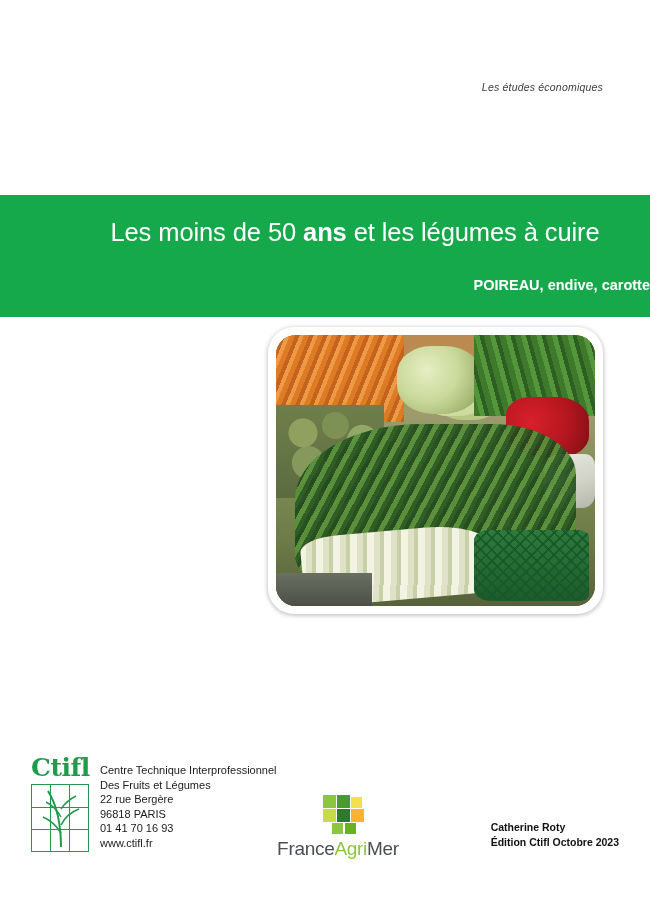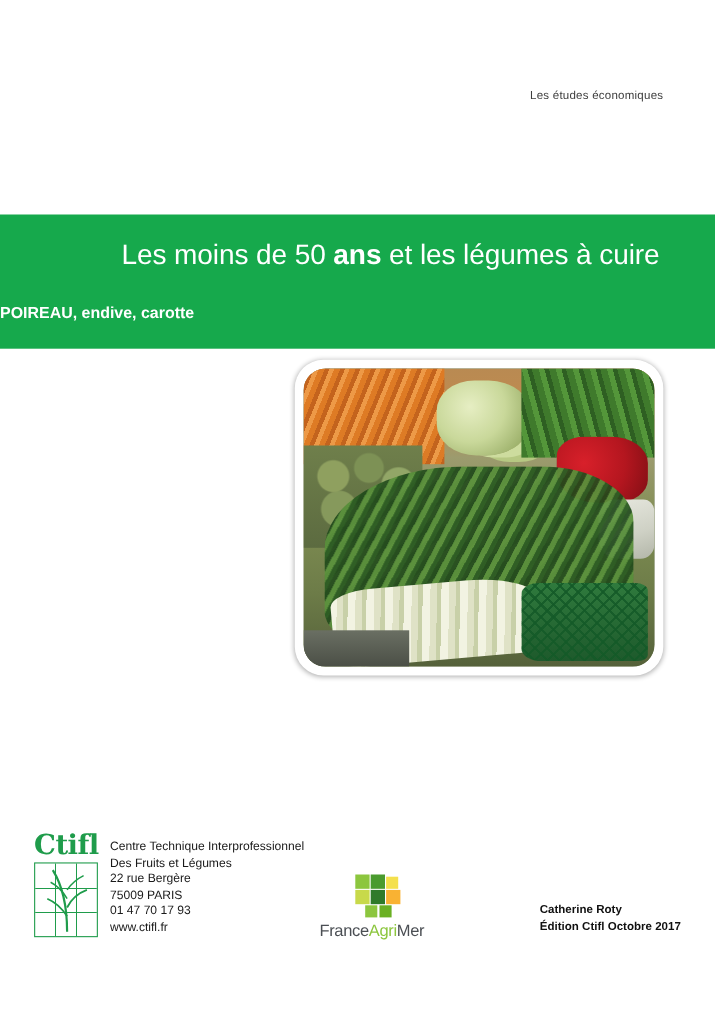--- a/index.html
+++ b/index.html
@@ -25,20 +25,21 @@
 
   
   .studies-label {
     position: absolute;
     right: 47px;
     top: 81px;
     font-size: 10.5px;
     color: #3d3d3d;
     letter-spacing: 0.2px;
     white-space: nowrap;
+    font-style: italic;
   }
 
   
   .banner {
     position: absolute;
     left: 0;
     top: 195px;
     width: 650px;
     height: 122px;
     background: #16a94c;
@@ -56,21 +57,21 @@
     padding-left: 30px;
   }
   .banner-title .light {
     font-weight: normal;
   }
   .banner-sub {
     position: absolute;
     left: 0;
     top: 82px;
     width: 650px;
-    text-align: left;
+    text-align: right;
     color: #ffffff;
     font-size: 14.5px;
     font-weight: bold;
   }
   .banner-sub .sub-light {
     font-weight: bold;
   }
 
   
   .photo-frame {
@@ -271,21 +272,21 @@
     position: absolute;
     width: 13px;
     height: 13px;
   }
   .fam-text {
     position: absolute;
     left: 0;
     top: 43px;
     width: 180px;
     text-align: center;
-    font-size: 15px;
+    font-size: 19px;
     color: #4b4f54;
     letter-spacing: -0.3px;
     white-space: nowrap;
   }
   .fam-text .a {
     color: #8cc63e;
   }
   .fam-text .m {
     color: #4b4f54;
   }
@@ -344,22 +345,22 @@
         <path d="M23 30 C19 23 14 18 8 15" stroke="#1f9c4b" stroke-width="1.4" fill="none"></path>
         <path d="M23 22 C27 16 32 12 38 9" stroke="#1f9c4b" stroke-width="1.4" fill="none"></path>
       </svg>
     </div>
   </div>
 
   <div class="ctifl-address">
     <div>Centre Technique Interprofessionnel</div>
     <div>Des Fruits et Légumes</div>
     <div>22 rue Bergère</div>
-    <div>75009 PARIS</div>
-    <div>01 47 70 17 93</div>
+    <div>96818 PARIS</div>
+    <div>01 41 70 16 93</div>
     <div>www.ctifl.fr</div>
   </div>
 
   <div class="fam-block">
     <div class="fam-squares">
       <div class="sq" style="left:0px;  top:0px;  background:#8cc63e;"></div>
       <div class="sq" style="left:14px; top:0px;  background:#4a9b2f;"></div>
       <div class="sq" style="left:28px; top:2px;  background:#f4e04d; width:11px; height:11px;"></div>
       <div class="sq" style="left:0px;  top:14px; background:#c8d94a;"></div>
       <div class="sq" style="left:14px; top:14px; background:#2f7a2a;"></div>
@@ -367,16 +368,16 @@
       <div class="sq" style="left:9px;  top:28px; background:#8cc63e; width:11px; height:11px;"></div>
       <div class="sq" style="left:22px; top:28px; background:#6ab023; width:11px; height:11px;"></div>
     </div>
     <div class="fam-text">
       <span class="m">France</span><span class="a">Agri</span><span class="m">Mer</span>
     </div>
   </div>
 
   <div class="credits">
     <div>Catherine Roty</div>
-    <div>Édition Ctifl Octobre 2017</div>
+    <div>Édition Ctifl Octobre 2023</div>
   </div>
 
 </div>
 
 </body></html>

